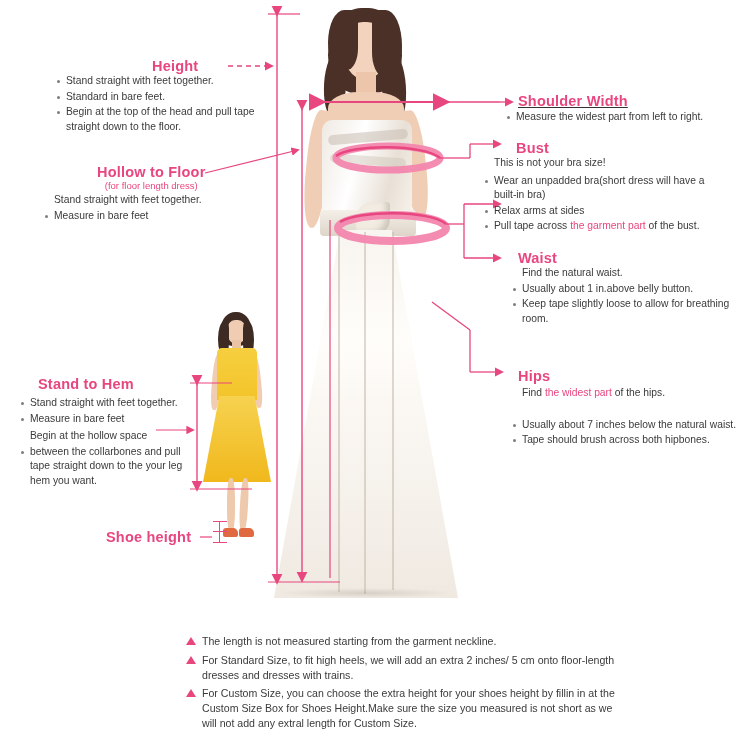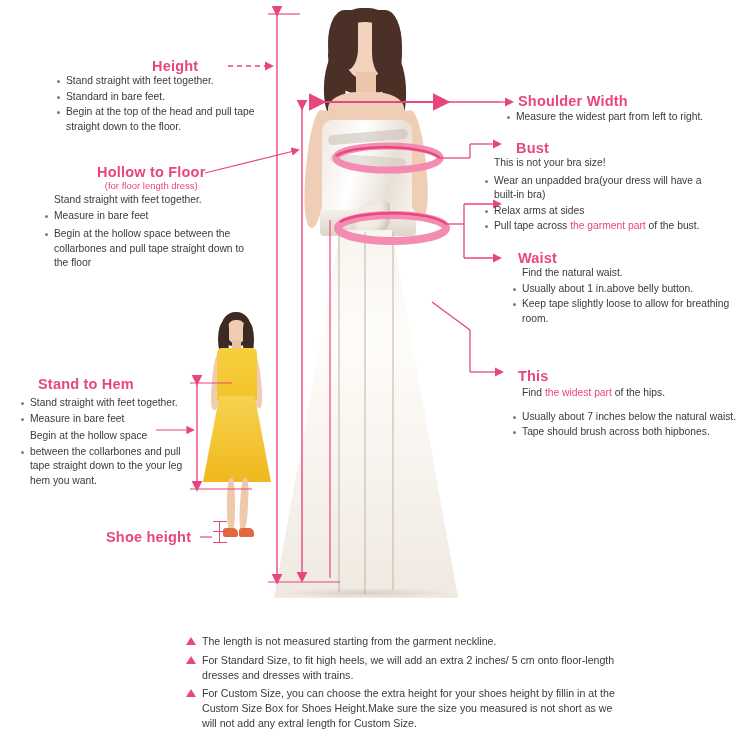--- a/index.html
+++ b/index.html
@@ -461,69 +461,68 @@
     <div class="b">Begin at the top of the head and pull tape straight down to the floor.</div>
   </div>
 
   <div class="abs" style="left:62px; top:164px;margin-left:35px;">
     <div class="hdr">Hollow to Floor</div>
     <div class="sub" style="text-align:center;">(for floor length dress)</div>
   </div>
   <div class="abs bullets" style="left:44px; top:193px; width:212px;">
     <div class="b nodot">Stand straight with feet together.</div>
     <div class="b">Measure in bare feet</div>
-    <div class="b" style="margin-top:4px;">Begin at the hollow space between the collarbones and pull tape straight down to the floor</div>
   </div>
 
   <div class="abs" style="left:38px; top:376px;">
     <div class="hdr">Stand to Hem</div>
   </div>
   <div class="abs bullets" style="left:20px; top:396px; width:178px;">
     <div class="b">Stand straight with feet together.</div>
     <div class="b">Measure in bare feet</div>
     <div class="b nodot" style="margin-top:3px;">Begin at the hollow space</div>
     <div class="b">between the collarbones and pull tape straight down to the your leg hem  you want.</div>
   </div>
 
   <div class="abs" style="left:106px; top:529px;">
     <div class="hdr">Shoe height</div>
   </div>
 
-  <div class="abs" style="left:518px; top:93px;">
+  <div class="abs" style="left:518px; top:93px;text-decoration:underline;">
     <div class="hdr">Shoulder Width</div>
   </div>
   <div class="abs bullets" style="left:506px; top:110px; width:238px;">
     <div class="b">Measure the widest part from left to right.</div>
   </div>
 
   <div class="abs" style="left:516px; top:140px;">
     <div class="hdr">Bust</div>
   </div>
   <div class="abs bullets" style="left:484px; top:156px; width:232px;">
     <div class="b nodot">This is not your bra size!</div>
-    <div class="b" style="margin-top:3px;">Wear an unpadded bra(your dress will have a built-in bra)</div>
+    <div class="b" style="margin-top:3px;">Wear an unpadded bra(short dress will have a built-in bra)</div>
     <div class="b">Relax arms at sides</div>
     <div class="b">Pull tape across <span class="pink-em">the garment part</span> of the bust.</div>
   </div>
 
   <div class="abs" style="left:518px; top:250px;">
     <div class="hdr">Waist</div>
   </div>
   <div class="abs bullets" style="left:512px; top:266px; width:228px;">
     <div class="b nodot">Find the natural waist.</div>
     <div class="b">Usually about 1 in.above belly button.</div>
     <div class="b">Keep tape slightly loose to allow for breathing room.</div>
   </div>
 
   <div class="abs" style="left:518px; top:368px;">
-    <div class="hdr">This</div>
+    <div class="hdr">Hips</div>
   </div>
   <div class="abs bullets" style="left:512px; top:386px; width:226px;">
     <div class="b nodot">Find <span class="pink-em">the widest part</span> of the hips.</div>
-    <div class="b" style="margin-top:9px;">Usually about 7 inches below the natural waist.</div>
+    <div class="b" style="margin-top:17px;">Usually about 7 inches below the natural waist.</div>
     <div class="b">Tape should brush across both hipbones.</div>
   </div>
 
   <div class="abs" style="left:186px; top:634px; width:440px;">
     <div class="note">
       <span class="tri"></span>
       <span>The length is not measured starting from the garment neckline.</span>
     </div>
     <div class="note">
       <span class="tri"></span>

